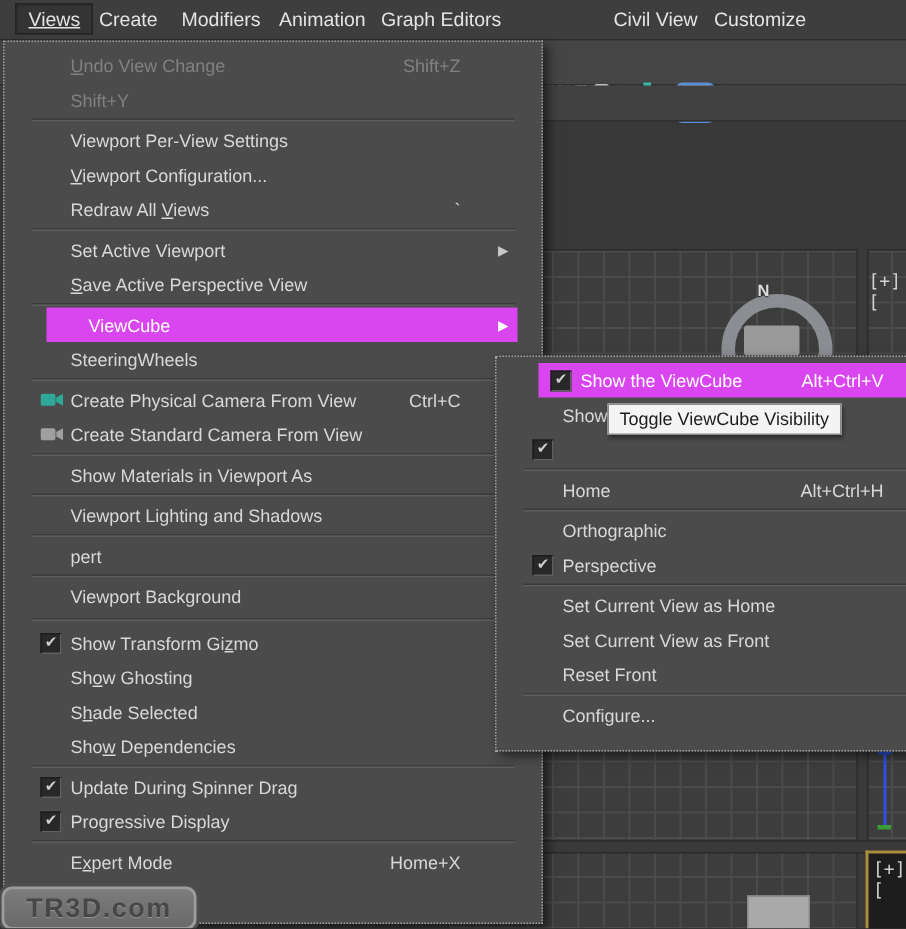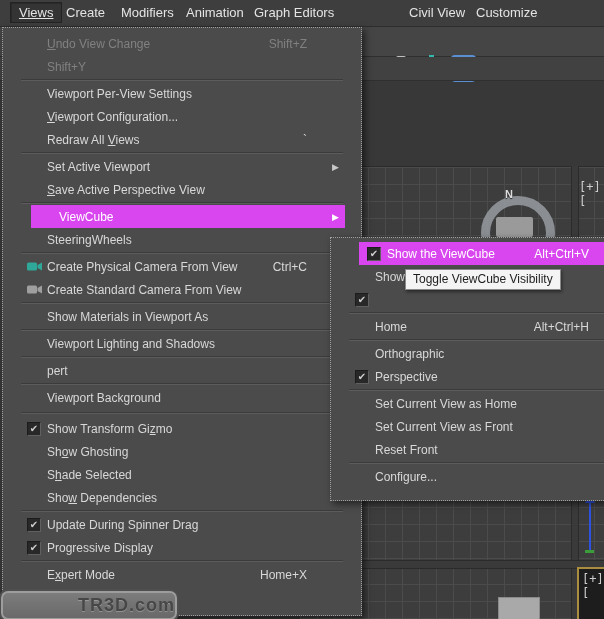--- a/index.html
+++ b/index.html
@@ -51,22 +51,22 @@
   .mi.hl{background:#d946ef;color:#ffffff;margin-left:12px;} .mi.hl .sc{color:#ffffff;} .mi.hl .arr{color:#ffffff;}
   .msep{height:0;border-top:1px solid #3b3b3b;border-bottom:1px solid #5c5c5c;margin:1px 2px;}
   .msep.big{margin:3px 2px;}
   #viewsMenu{left:2px;top:27px;width:326px;height:579px;z-index:10;}
   #vcMenu{left:330px;top:237px;width:268px;height:254px;z-index:11;}
   #vcMenu .mi .sc{margin-right:10px;}
   
   #tooltip{position:absolute;left:405px;top:269px;height:17px;z-index:20;background:#f4f4f4;border:1px solid #8a8a8a;
            color:#1d1d1d;font-size:12px;line-height:17px;padding:1px 7px;box-shadow:1px 2px 3px rgba(0,0,0,.45);white-space:nowrap;}
   #watermark{position:absolute;left:1px;top:591px;width:126px;height:25px;z-index:30;background:linear-gradient(#7c7c7c,#696969);
-             border:2px solid #9d9d9d;border-radius:7px;box-shadow:0 0 0 2px #4e4e4e;text-align:right;line-height:25px;
-             font-size:18px;font-weight:bold;letter-spacing:1px;color:#474747;text-shadow:0 1px 0 rgba(255,255,255,.25);padding-left:46px;}
+             border:2px solid #9d9d9d;border-radius:7px;box-shadow:0 0 0 2px #4e4e4e;text-align:center;line-height:25px;
+             font-size:18px;font-weight:bold;letter-spacing:1px;color:#474747;text-shadow:0 1px 0 rgba(255,255,255,.25);}
   u{text-decoration:underline;}
 </style>
 </head>
 <body>
 
 <div id="screen">
 
   <div class="grid" style="position:absolute;left:300px;top:166px;width:271px;height:394px;border-top:1px solid #2b2b2b;"></div>
   <div class="grid" style="position:absolute;left:577px;top:166px;width:27px;height:394px;border-top:1px solid #2b2b2b;"></div>
   <div class="grid" style="position:absolute;left:300px;top:567px;width:271px;height:52px;"></div>

